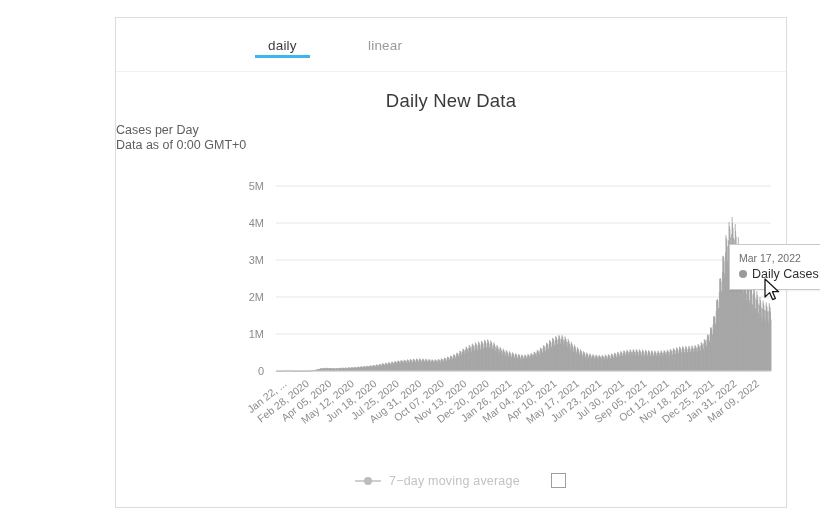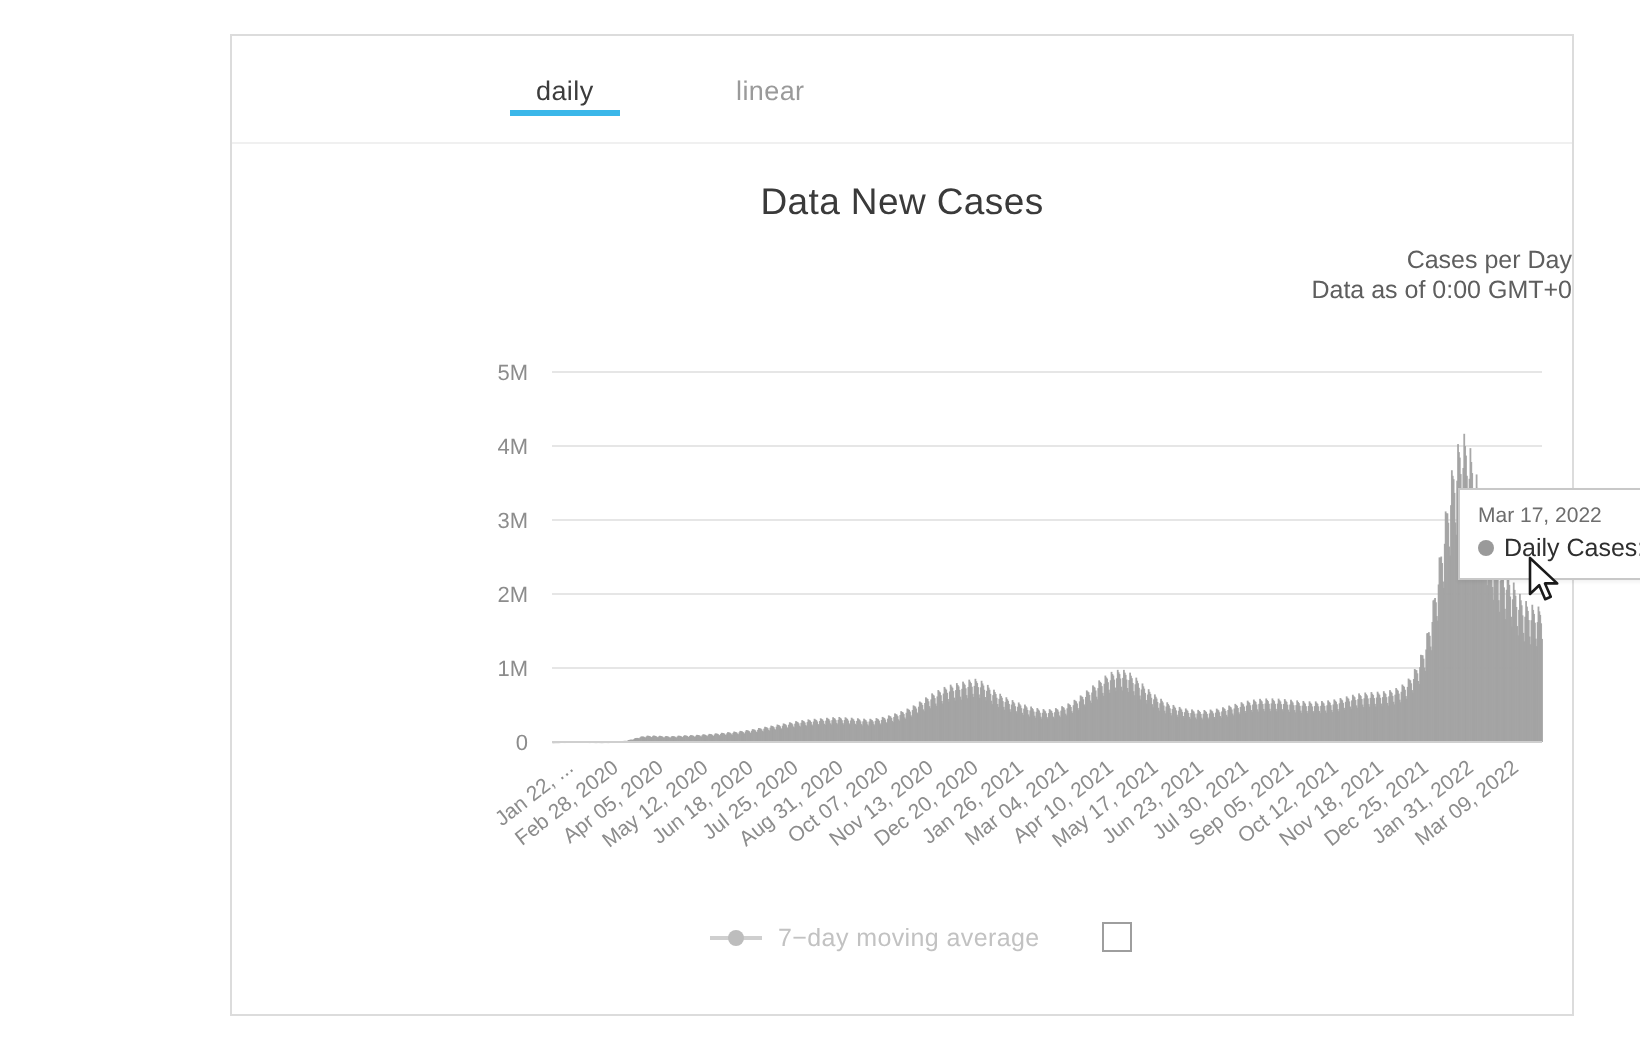--- a/index.html
+++ b/index.html
@@ -51,21 +51,21 @@
   
   .chart-title {
     position: absolute; left: 0; top: 72px; width: 100%;
     text-align: center;
     font-size: 18.5px;
     color: #3a3a3a;
     letter-spacing: .2px;
   }
   .chart-sub {
     position: absolute; left: 0; top: 105px; width: 100%;
-    text-align: right;
+    text-align: left;
     font-size: 12.5px;
     color: #5e5e5e;
     line-height: 15px;
   }
 
   
   .plot-wrap {
     position: absolute;
     left: 0; top: 140px;
     width: 672px; height: 351px;
@@ -87,21 +87,21 @@
 
   
   .legend {
     position: absolute;
     left: 0; top: 443px;
     width: 672px;
     height: 30px;
   }
   .legend-inner {
     position: absolute;
-    left: 239px; top: 0;
+    left: 239px; top: 12px;
     display: flex;
     align-items: center;
     gap: 8px;
   }
   .legend-marker { width: 26px; height: 12px; position: relative; }
   .legend-marker .mline {
     position: absolute; left: 0; top: 5px; width: 26px; height: 2px;
     background: #cfcfcf;
   }
   .legend-marker .mdot {
@@ -151,21 +151,21 @@
 
     <div class="tabs">
       <div class="tab tab-0 active">
         <span>daily</span>
       </div>
       <div class="tab tab-1">
         <span>linear</span>
       </div>
     </div>
 
-    <div class="chart-title">Data New Cases</div>
+    <div class="chart-title">Daily New Data</div>
     <div class="chart-sub">
       <div>Cases per Day</div>
       <div>Data as of 0:00 GMT+0</div>
     </div>
 
     <div class="plot-wrap">
       <svg class="plot-svg" id="plot" width="672" height="351">
           <line x1="160" x2="655" y1="213" y2="213" class="axisline"></line>
           <text x="148" y="217" text-anchor="end" class="ylabel">0</text>
           <line x1="160" x2="655" y1="176" y2="176" class="gridline"></line>

